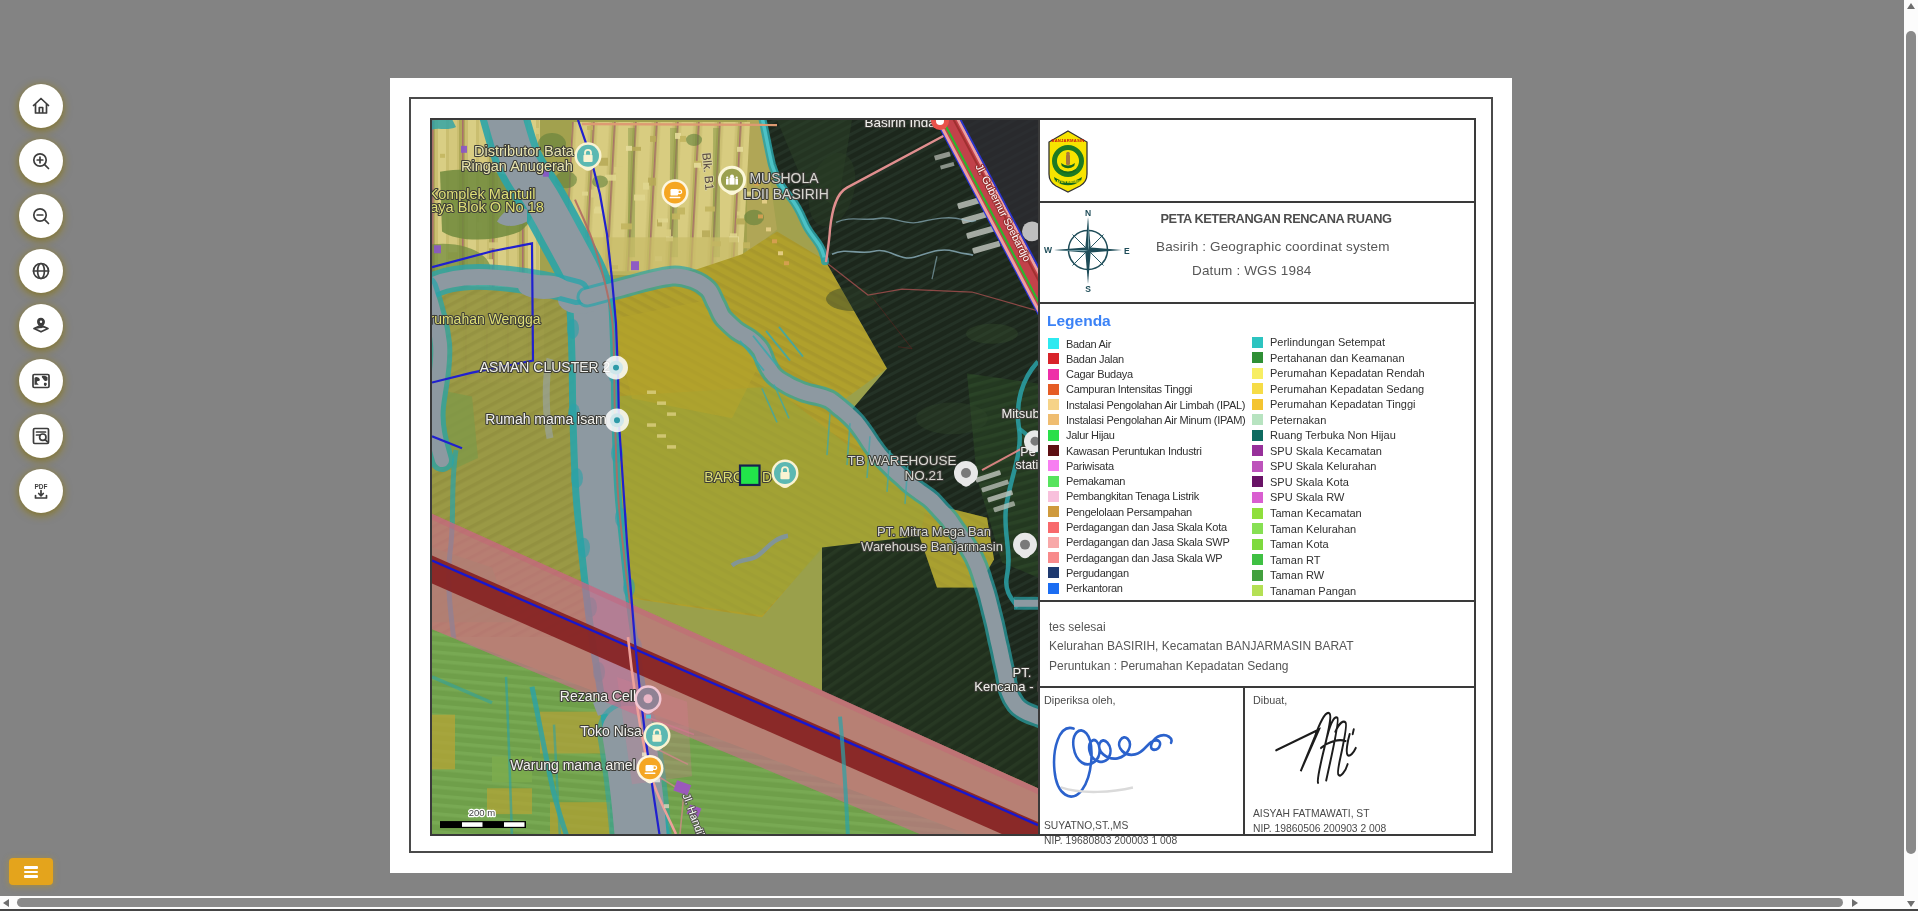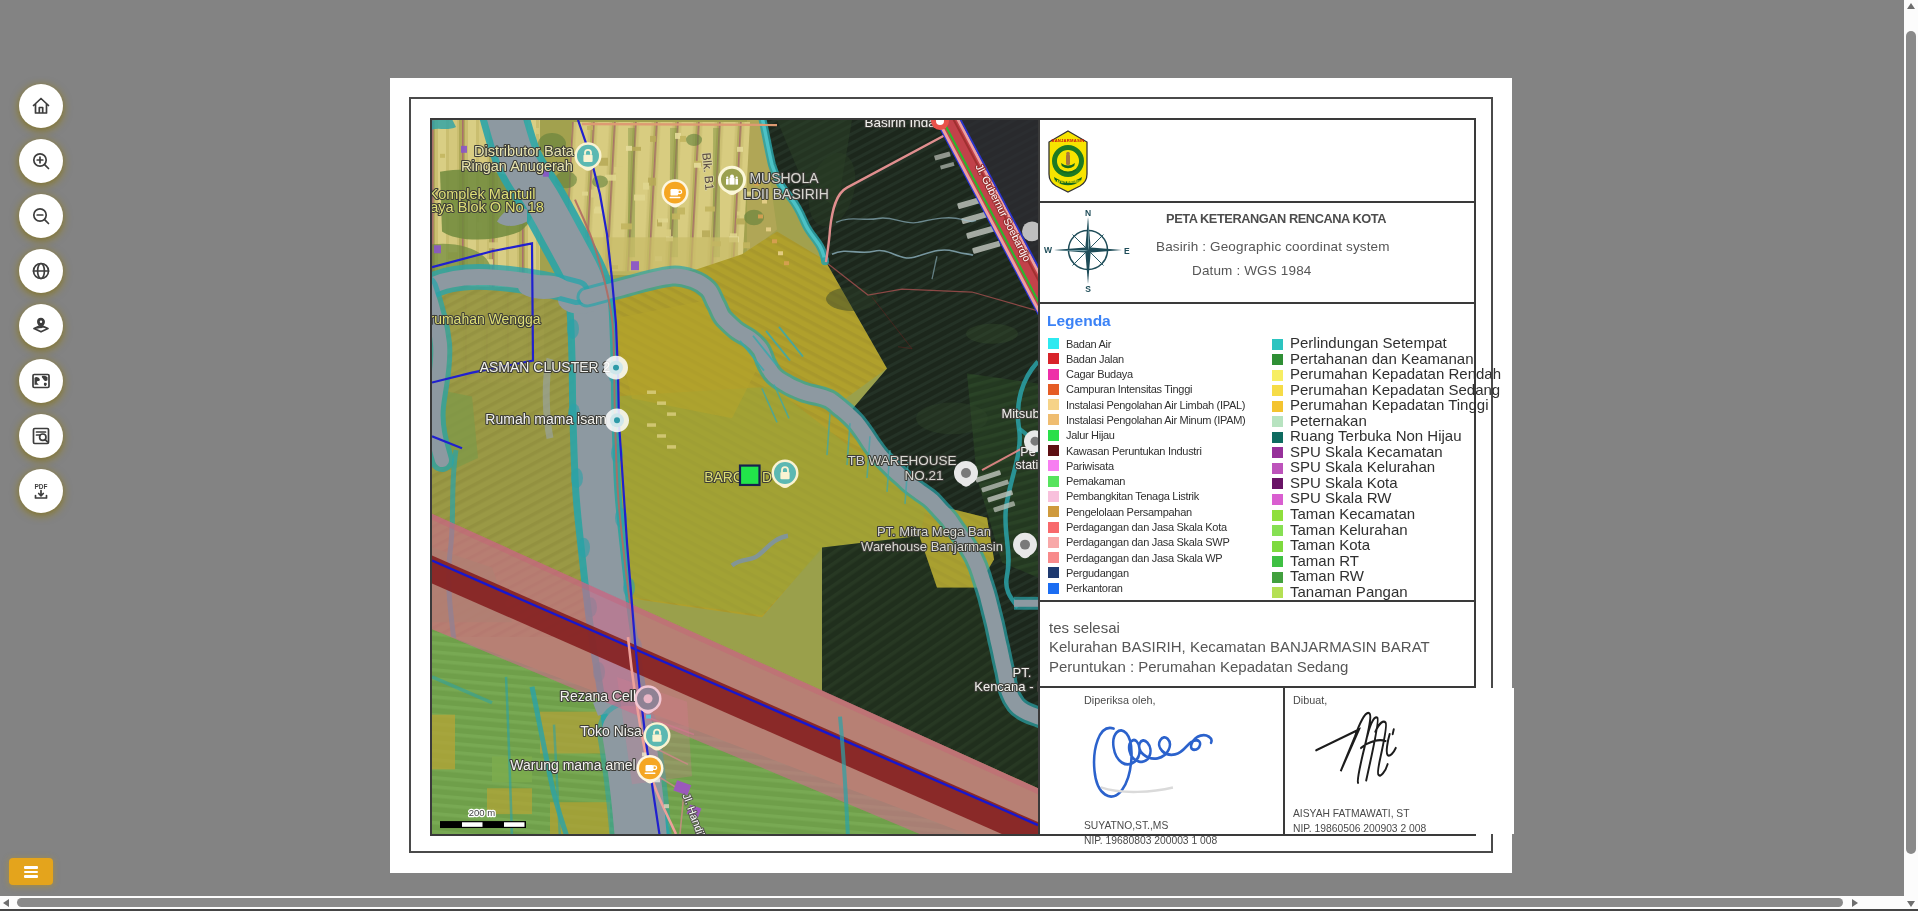--- a/index.html
+++ b/index.html
@@ -12,27 +12,27 @@
   #paper{left:390px;top:78px;width:1122px;height:795px;background:#fff;}
   #inner{position:absolute;left:19px;top:19px;width:1080px;height:752px;border:2px solid #4a4a4a;background:#fff;}
   #frame{position:absolute;left:19px;top:19px;width:1042px;height:714px;border:2px solid #3a3a3a;}
   #mapwrap{position:absolute;left:0;top:0;width:606px;height:714px;overflow:hidden;background:#9aa04b;}
   #panel{position:absolute;left:606px;top:0;width:436px;height:714px;border-left:2px solid #3a3a3a;background:#fff;box-sizing:border-box;}
   .sec{position:absolute;left:0;width:434px;border-bottom:2px solid #3a3a3a;background:#fff;}
   #sec1{top:0;height:81px;}
   #sec2{top:83px;height:99px;}
   #sec3{top:184px;height:296px;}
   #sec4{top:482px;height:84px;}
-  #sec5{top:568px;height:146px;border-bottom:none;margin-left:40px;}
+  #sec5{top:568px;height:146px;border-bottom:none;}
   #title1{position:absolute;left:57px;top:17px;font-size:13.2px;font-weight:bold;color:#4d4d4d;line-height:29px;}
   #title1 .l1{display:inline-block;transform:scaleX(.905);transform-origin:0 0;white-space:nowrap;}
   #title1 .l2{display:inline-block;letter-spacing:.6px;white-space:nowrap;}
   .ctext{color:#565656;font-size:13.5px;}
   .leg-row{height:15.3px;line-height:15.3px;font-size:11px;letter-spacing:-.3px;color:#303030;white-space:nowrap;}
-  .rc .leg-row{height:15.55px;line-height:15.55px;font-size:15px;letter-spacing:0;margin-left:20px;}
+  .rc .leg-row{height:15.55px;line-height:15.55px;font-size:11px;letter-spacing:0;}
   .chip{display:inline-block;width:11px;height:11px;margin-right:7px;vertical-align:-1.5px;}
   .sig-label{font-size:10.8px;color:#4a4a4a;}
   .sig-name{position:absolute;font-size:10.3px;color:#4a4a4a;line-height:15px;}
   #hsb{left:0;top:896px;width:1904px;height:13px;background:#fcfcfc;}
   #hthumb{position:absolute;left:17px;top:2px;width:1826px;height:9px;background:#8a8a8a;border-radius:5px;}
   #vsb{left:1904px;top:0;width:14px;height:911px;background:#fcfcfc;}
   #vthumb{position:absolute;left:2px;top:31px;width:10px;height:823px;background:#8a8a8a;border-radius:5px;}
   .tri{position:absolute;width:0;height:0;}
   #botline{left:0;top:909px;width:1918px;height:2px;background:#454545;}
   #menu{left:9px;top:858px;width:44px;height:27px;background:#e4a41c;border-radius:4px;box-shadow:0 1px 6px rgba(190,150,20,.6);}
@@ -490,21 +490,21 @@
               <polygon points="-34,0 -3,2.6 0,0 -3,-2.6"></polygon>
               <polygon points="34,0 3,2.6 0,0 3,-2.6"></polygon>
               <polygon points="0,-33 1.2,-4 0,0" fill="#7fa8b0"></polygon>
               <polygon points="-34,0 -4,1.2 0,0" fill="#7fa8b0"></polygon>
               <text x="0" y="-34.5" text-anchor="middle" font-size="8.5" font-weight="bold" font-family="Liberation Sans,sans-serif">N</text>
               <text x="0" y="42" text-anchor="middle" font-size="8.5" font-weight="bold" font-family="Liberation Sans,sans-serif">S</text>
               <text x="-36" y="3" text-anchor="end" font-size="8.5" font-weight="bold" font-family="Liberation Sans,sans-serif">W</text>
               <text x="36" y="3.5" text-anchor="start" font-size="8.5" font-weight="bold" font-family="Liberation Sans,sans-serif">E</text>
             </g>
           </svg>
-          <div class="abs" style="left:91px;top:8px;width:290px;text-align:center;font-weight:bold;font-size:12.8px;color:#4d4d4d;letter-spacing:-.45px;">PETA KETERANGAN RENCANA KOTA</div>
+          <div class="abs" style="left:91px;top:8px;width:290px;text-align:center;font-weight:bold;font-size:12.8px;color:#4d4d4d;letter-spacing:-.45px;">PETA KETERANGAN RENCANA RUANG</div>
           <div class="abs ctext" style="left:116px;top:36px;letter-spacing:.15px;">Basirih : Geographic coordinat system</div>
           <div class="abs ctext" style="left:116px;top:60px;letter-spacing:.15px;margin-left:36px;">Datum : WGS 1984</div>
         </div>
         <div class="sec" id="sec3">
             <div class="abs" style="left:7px;top:8px;font-size:15.5px;font-weight:bold;color:#3b82f6;">Legenda</div>
 <div class="abs" style="left:8px;top:32.5px;width:200px;">
               <div class="leg-row"><span class="chip" style="background:#2de9f0;"></span>Badan Air</div>
               <div class="leg-row"><span class="chip" style="background:#d8232a;"></span>Badan Jalan</div>
               <div class="leg-row"><span class="chip" style="background:#ee2fa8;"></span>Cagar Budaya</div>
               <div class="leg-row"><span class="chip" style="background:#e55c25;"></span>Campuran Intensitas Tinggi</div>
@@ -536,21 +536,21 @@
               <div class="leg-row"><span class="chip" style="background:#d95ed0;"></span>SPU Skala RW</div>
               <div class="leg-row"><span class="chip" style="background:#8fdf3c;"></span>Taman Kecamatan</div>
               <div class="leg-row"><span class="chip" style="background:#87e053;"></span>Taman Kelurahan</div>
               <div class="leg-row"><span class="chip" style="background:#7eda3e;"></span>Taman Kota</div>
               <div class="leg-row"><span class="chip" style="background:#3fc043;"></span>Taman RT</div>
               <div class="leg-row"><span class="chip" style="background:#42a03e;"></span>Taman RW</div>
               <div class="leg-row"><span class="chip" style="background:#b4e054;"></span>Tanaman Pangan</div>
             </div>
           </div>
         <div class="sec" id="sec4">
-          <div class="abs" style="left:9px;top:16px;line-height:19.3px;font-size:15px;color:#565656;">tes selesai<br>Kelurahan BASIRIH, Kecamatan BANJARMASIN BARAT<br>Peruntukan : Perumahan Kepadatan Sedang</div>
+          <div class="abs" style="left:9px;top:16px;line-height:19.3px;font-size:12px;color:#565656;">tes selesai<br>Kelurahan BASIRIH, Kecamatan BANJARMASIN BARAT<br>Peruntukan : Perumahan Kepadatan Sedang</div>
         </div>
         <div class="sec" id="sec5">
           <div class="abs" style="left:0;top:0;width:203px;height:146px;border-right:2px solid #3a3a3a;">
             <div class="abs sig-label" style="left:4px;top:6px;">Diperiksa oleh,</div>
             <svg width="145" height="88" viewBox="0 0 145 88" style="position:absolute;left:12px;top:24px;transform:scale(1.06,1.18);transform-origin:20% 30%;">
               <path d="M22 18 C8 14 2 36 4 54 C6 74 20 82 30 70 C40 58 42 30 34 22 C28 16 20 22 22 34 C24 46 34 52 42 46 C50 40 46 26 40 28 C34 30 36 44 46 46 C56 48 60 36 54 30 C48 24 42 34 50 40 C58 46 70 44 74 36 C78 28 70 22 66 28 C62 34 70 42 80 40 C90 38 92 28 100 28 C106 28 104 36 98 36 C92 36 96 26 104 24 C110 22.5 116 26 114 30" fill="none" stroke="#2b62cc" stroke-width="2.4" stroke-linecap="round"></path>
               <path d="M10 68 C30 74 60 72 78 68" fill="none" stroke="#dadada" stroke-width="2"></path>
             </svg>
             <div class="sig-name" style="left:4px;top:130px;">SUYATNO,ST.,MS<br>NIP. 19680803 200003 1 008</div>
           </div>

